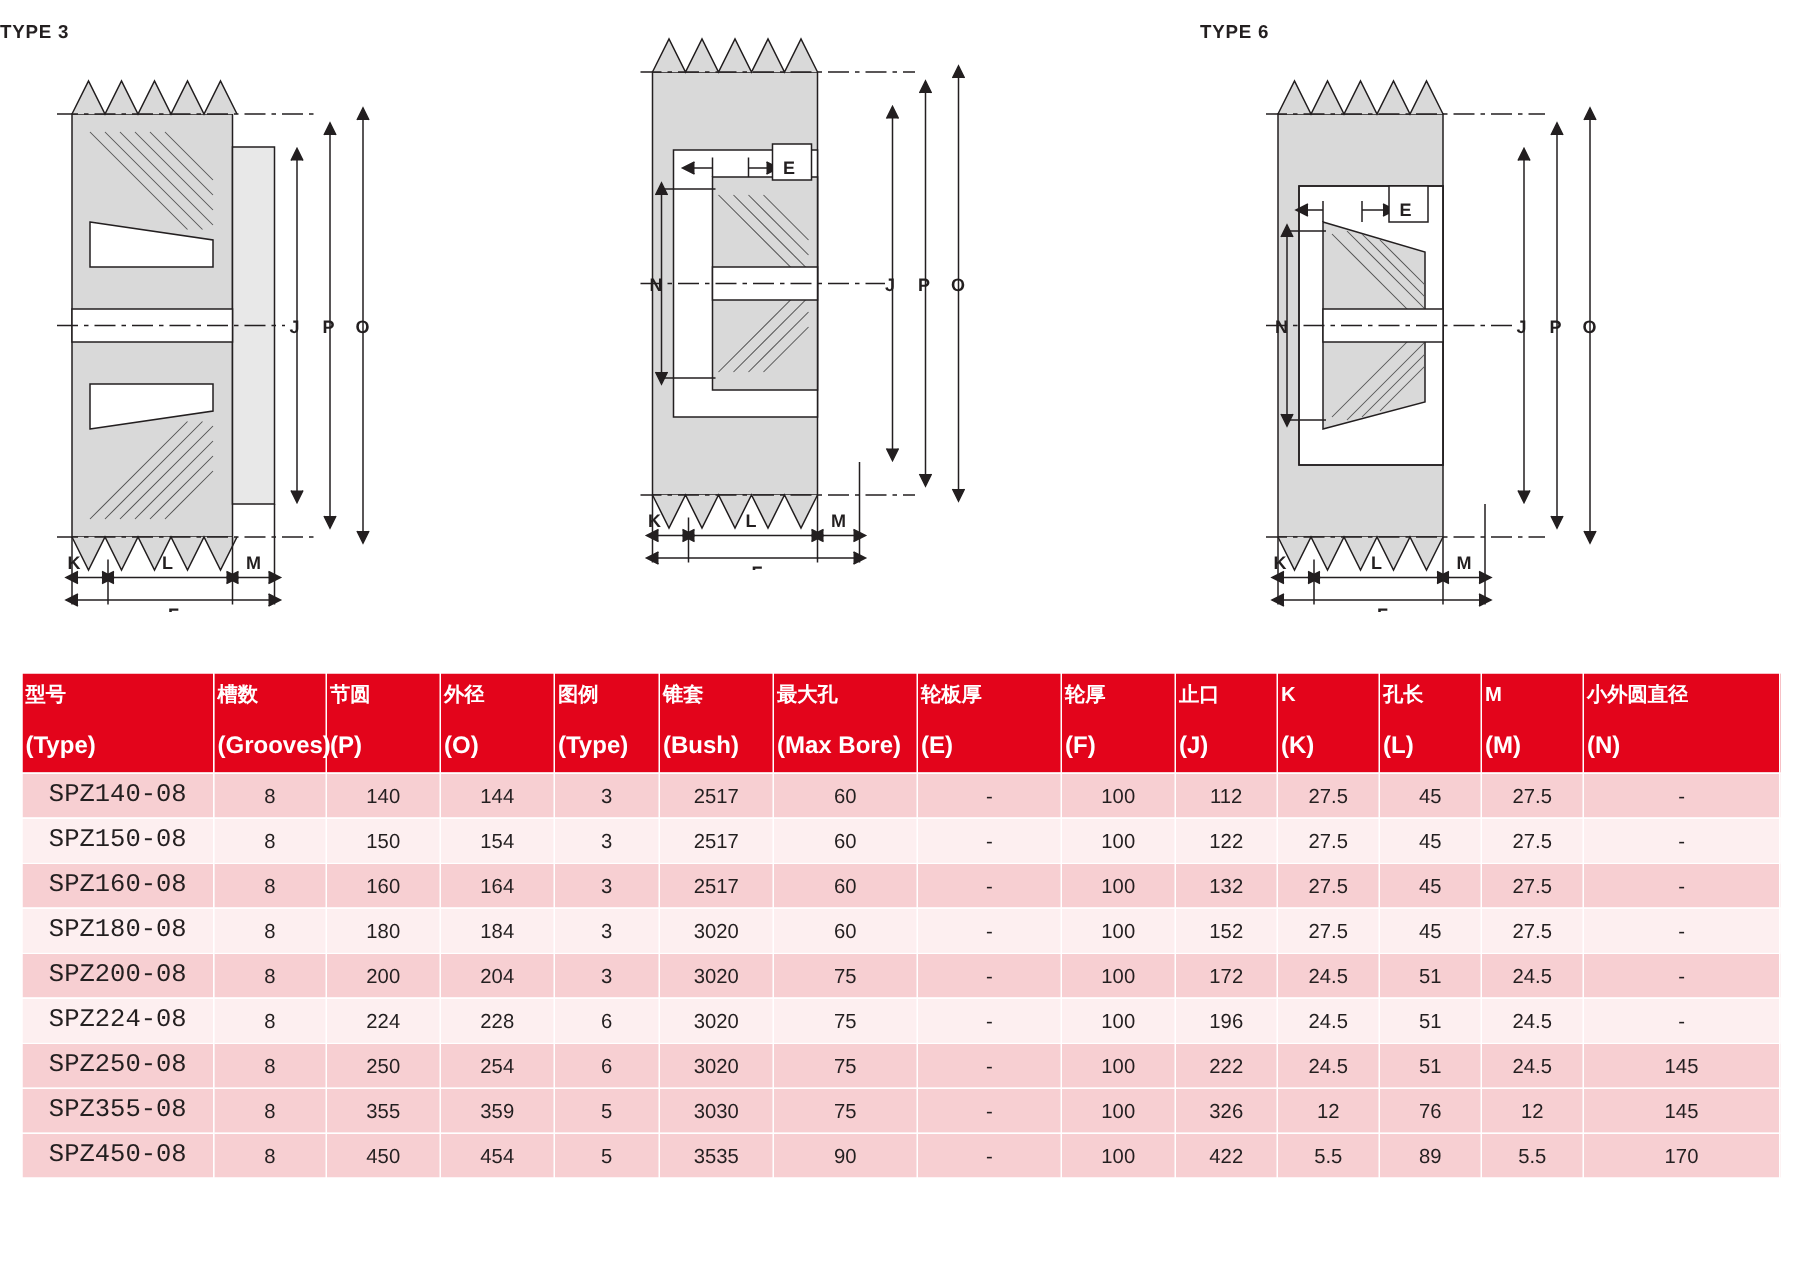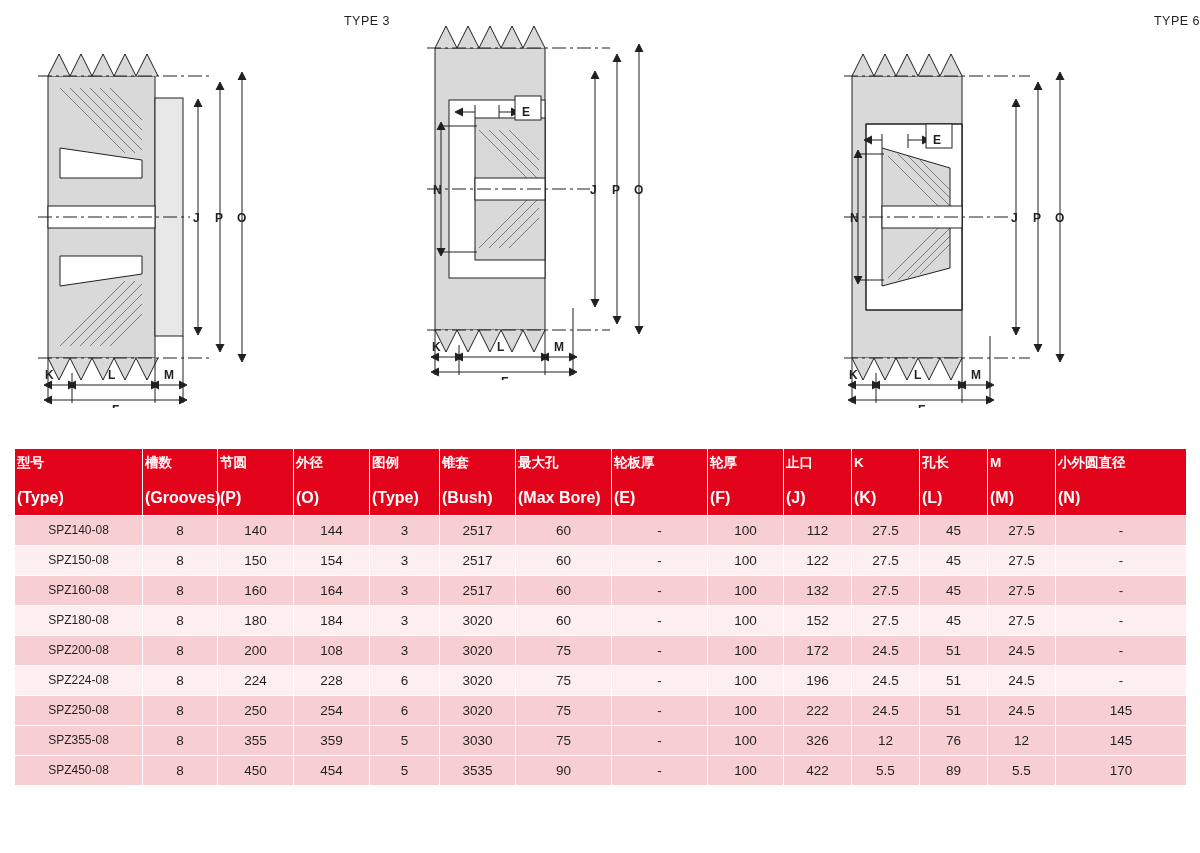--- a/index.html
+++ b/index.html
@@ -11,42 +11,42 @@
   }
   .page{position:relative;width:1200px;height:853px;}
 
   
   .diagrams{position:relative;height:420px;}
   .diagram{position:absolute;top:0;width:390px;height:420px;}
   .d1{left:0;}
   .d2{left:390px;}
   .d3{left:800px;width:400px;}
   .dtitle{
-    text-align:right;font-size:12.5px;font-weight:normal;letter-spacing:.5px;
+    text-align:left;font-size:12.5px;font-weight:bold;letter-spacing:.5px;
     margin-top:14px;color:#231f20;
   }
   .dsvg{display:block;margin:0 auto;}
 
   
   .tablewrap{position:absolute;left:14px;top:448px;width:1172px;}
   table{border-collapse:collapse;width:1172px;table-layout:fixed;}
   thead th{
     background:#e3041b;color:#ffffff;border:1px solid #ffffff;
     font-size:13.5px;font-weight:bold;line-height:1.25;
     padding:6px 2px 7px;text-align:left;vertical-align:middle;
   }
   thead th .sub{display:block;font-size:16px;font-weight:bold;margin-top:16px;}
   tbody td{
     border:1px solid #ffffff;
     text-align:center;font-size:13.5px;color:#231f20;
     height:29px;padding:0;
   }
   tbody tr.odd td{background:#f7cfd2;}
   tbody tr.even td{background:#fdeff0;}
-  tbody td.type{font-size:12px;}
+  tbody td.type{font-size:17px;font-family:Liberation Mono, monospace;}
 </style>
 </head>
 <body>
 
 <div class="page">
 
   <div class="diagrams">
 
     <div class="diagram d1">
       <div class="dtitle">TYPE 3</div>
@@ -301,21 +301,21 @@
             <td>152</td>
             <td>27.5</td>
             <td>45</td>
             <td>27.5</td>
             <td>-</td>
           </tr>
           <tr class="odd">
             <td class="type">SPZ200-08</td>
             <td>8</td>
             <td>200</td>
-            <td>108</td>
+            <td>204</td>
             <td>3</td>
             <td>3020</td>
             <td>75</td>
             <td>-</td>
             <td>100</td>
             <td>172</td>
             <td>24.5</td>
             <td>51</td>
             <td>24.5</td>
             <td>-</td>

